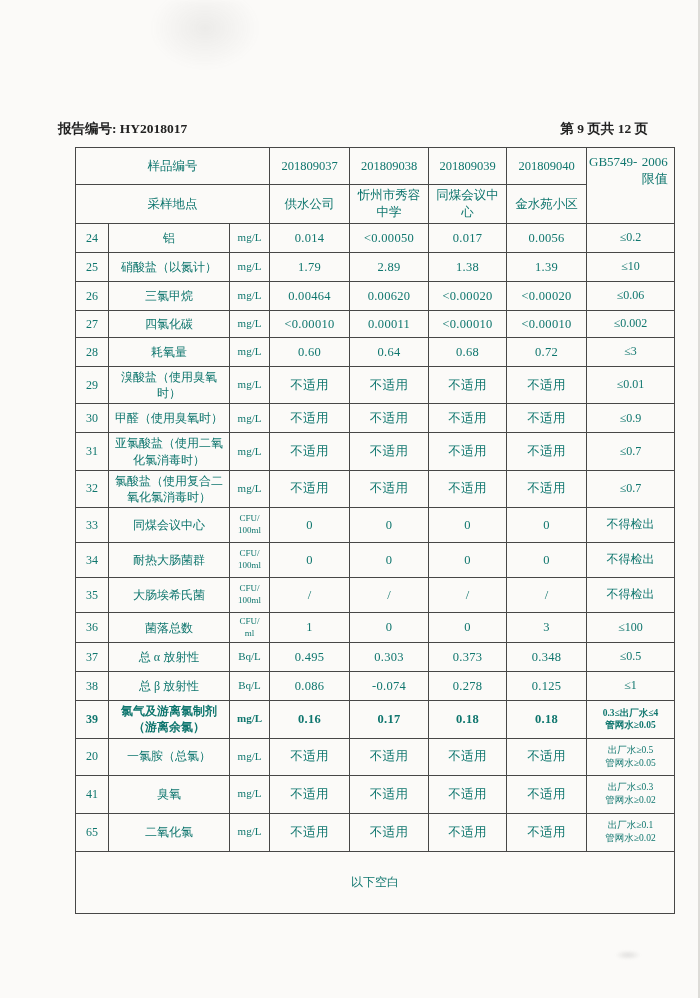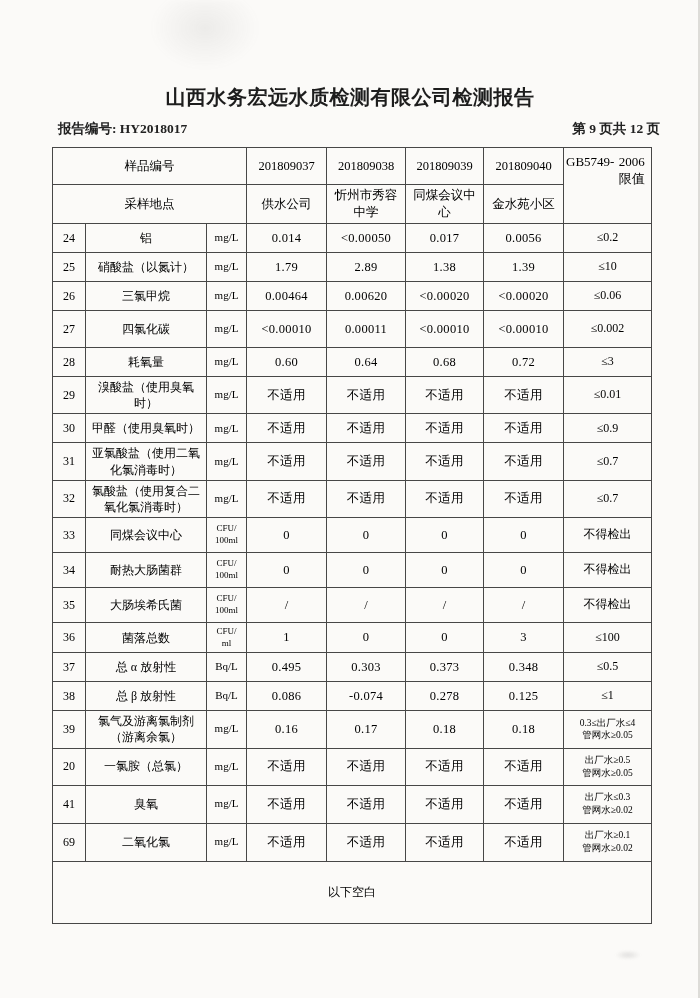--- a/index.html
+++ b/index.html
@@ -33,32 +33,32 @@
 
   .doc-title {
     position: absolute; top: 84px; left: 0; width: 100%;
     text-align: center;
     font-family: "Liberation Sans", "DejaVu Sans", sans-serif;
     font-size: 20px; font-weight: bold; letter-spacing: 0.5px;
     color: #1d1d1d;
   }
 
   .meta-row {
-    position: absolute; top: 120px; left: 58px; right: 40px;
+    position: absolute; top: 120px; left: 58px; right: 52px;
     display: flex; justify-content: space-between; align-items: baseline;
     font-size: 13.5px; font-weight: 600; color: #222;
   }
 
   table.report {
-    position: absolute; top: 147px; left: 52px;
+    position: absolute; top: 147px; left: 75px;
     width: 599px;
     border-collapse: collapse;
     table-layout: fixed;
     font-size: 12px;
-    color: #000000;
+    color: #0f766e;
     padding-left: 17px;
   }
   table.report th, table.report td {
     border: 1px solid #474747;
     vertical-align: middle;
     text-align: center;
     padding: 2px 2px;
     overflow: hidden;
   }
   table.report { border: 1.5px solid #3c3c3c; }
@@ -93,21 +93,20 @@
 </style>
 </head>
 <body>
 
 <div class="page">
 
   <div class="smudge-tl"></div>
   <div class="edge-right"></div>
   <div class="speck-br"></div>
 
-  <div class="doc-title">山西水务宏远水质检测有限公司检测报告</div>
 
   <div class="meta-row">
     <span>报告编号: HY2018017</span>
     <span>第 9 页共 12 页</span>
   </div>
 
   <table class="report">
     <colgroup>
       <col style="width:33px">
       <col style="width:121px">
@@ -164,21 +163,21 @@
         <tr style="height: 29px;">
           <td class="col-no">26</td>
           <td class="col-name">三氯甲烷</td>
           <td class="col-unit">mg/L</td>
           <td class="col-val">0.00464</td>
           <td class="col-val">0.00620</td>
           <td class="col-val">&lt;0.00020</td>
           <td class="col-val">&lt;0.00020</td>
           <td class="col-limit">≤0.06</td>
         </tr>
-        <tr style="height: 37px;">
+        <tr style="height: 27px;">
           <td class="col-no">27</td>
           <td class="col-name">四氯化碳</td>
           <td class="col-unit">mg/L</td>
           <td class="col-val">&lt;0.00010</td>
           <td class="col-val">0.00011</td>
           <td class="col-val">&lt;0.00010</td>
           <td class="col-val">&lt;0.00010</td>
           <td class="col-limit">≤0.002</td>
         </tr>
         <tr style="height: 29px;">
@@ -288,21 +287,21 @@
         <tr style="height: 29px;">
           <td class="col-no">38</td>
           <td class="col-name">总 β 放射性</td>
           <td class="col-unit">Bq/L</td>
           <td class="col-val">0.086</td>
           <td class="col-val">-0.074</td>
           <td class="col-val">0.278</td>
           <td class="col-val">0.125</td>
           <td class="col-limit">≤1</td>
         </tr>
-        <tr style="height: 36px;">
+        <tr style="height: 36px; font-weight: bold;">
           <td class="col-no">39</td>
           <td class="col-name">氯气及游离氯制剂（游离余氯）</td>
           <td class="col-unit">mg/L</td>
           <td class="col-val">0.16</td>
           <td class="col-val">0.17</td>
           <td class="col-val">0.18</td>
           <td class="col-val">0.18</td>
           <td class="col-limit limit-small">0.3≤出厂水≤4
 管网水≥0.05</td>
         </tr>
@@ -322,21 +321,21 @@
           <td class="col-name">臭氧</td>
           <td class="col-unit">mg/L</td>
           <td class="col-val">不适用</td>
           <td class="col-val">不适用</td>
           <td class="col-val">不适用</td>
           <td class="col-val">不适用</td>
           <td class="col-limit limit-small">出厂水≤0.3
 管网水≥0.02</td>
         </tr>
         <tr style="height: 38px;">
-          <td class="col-no">69</td>
+          <td class="col-no">65</td>
           <td class="col-name">二氧化氯</td>
           <td class="col-unit">mg/L</td>
           <td class="col-val">不适用</td>
           <td class="col-val">不适用</td>
           <td class="col-val">不适用</td>
           <td class="col-val">不适用</td>
           <td class="col-limit limit-small">出厂水≥0.1
 管网水≥0.02</td>
         </tr>
         <tr>

